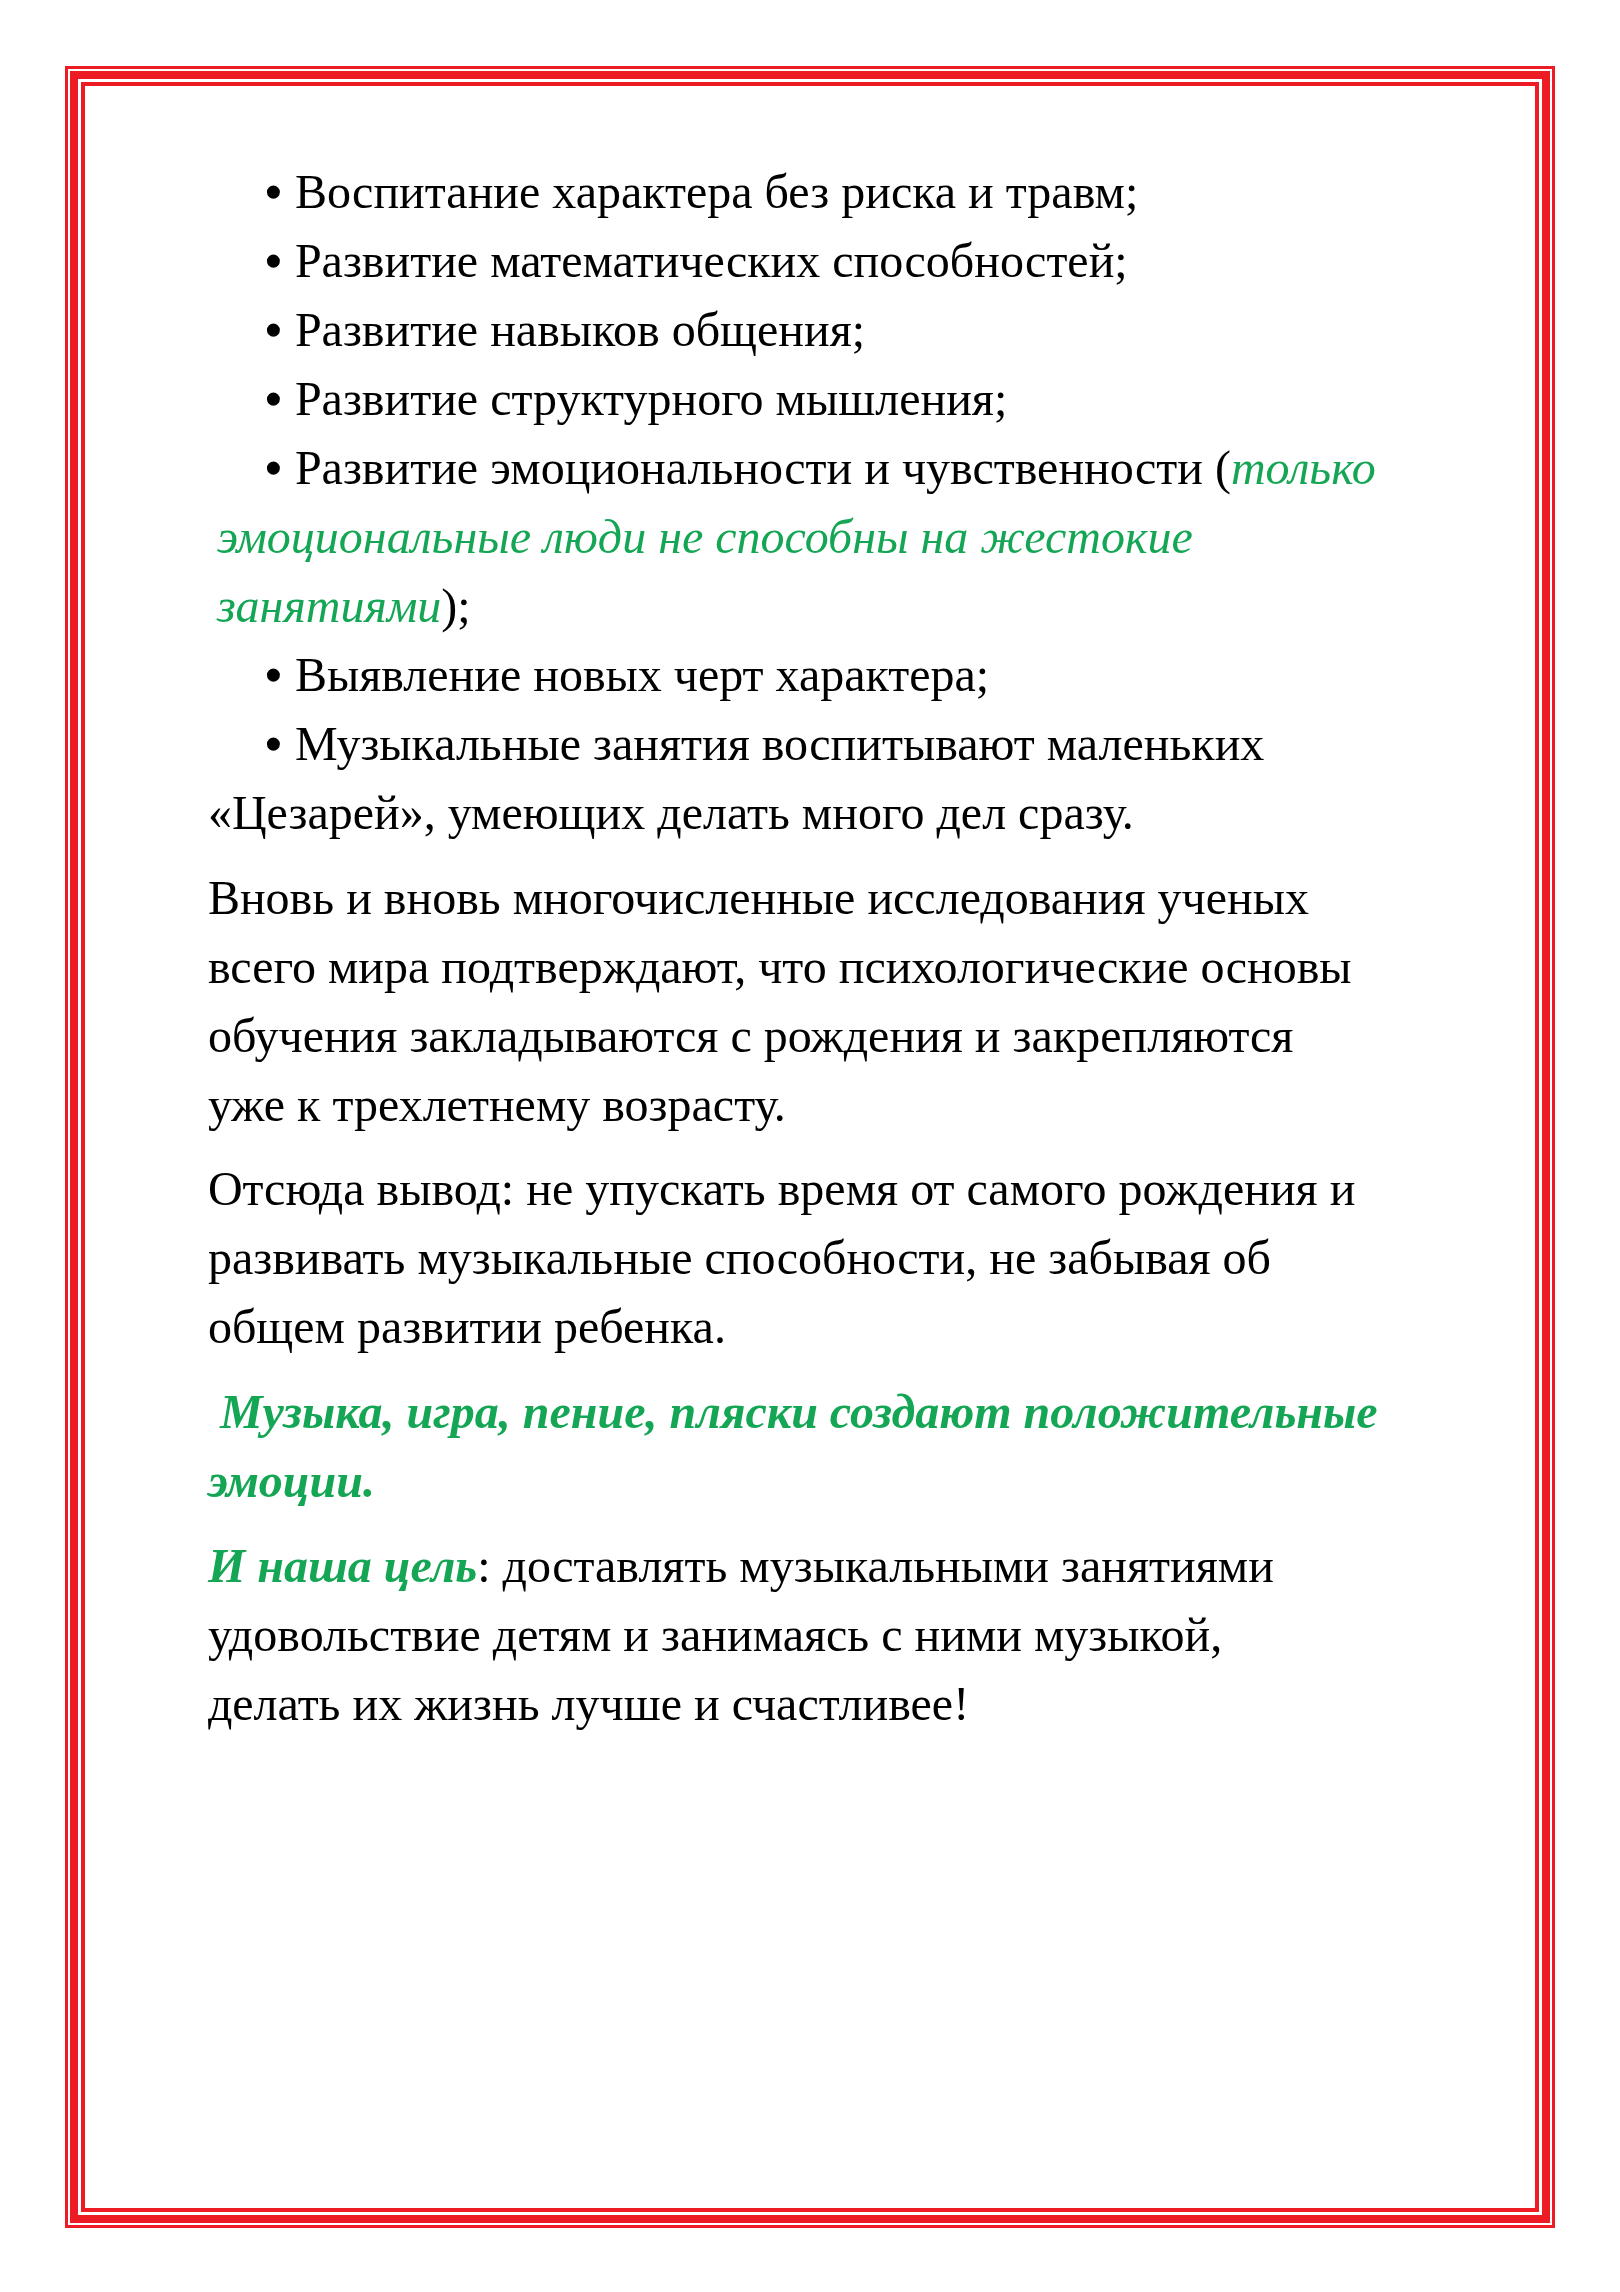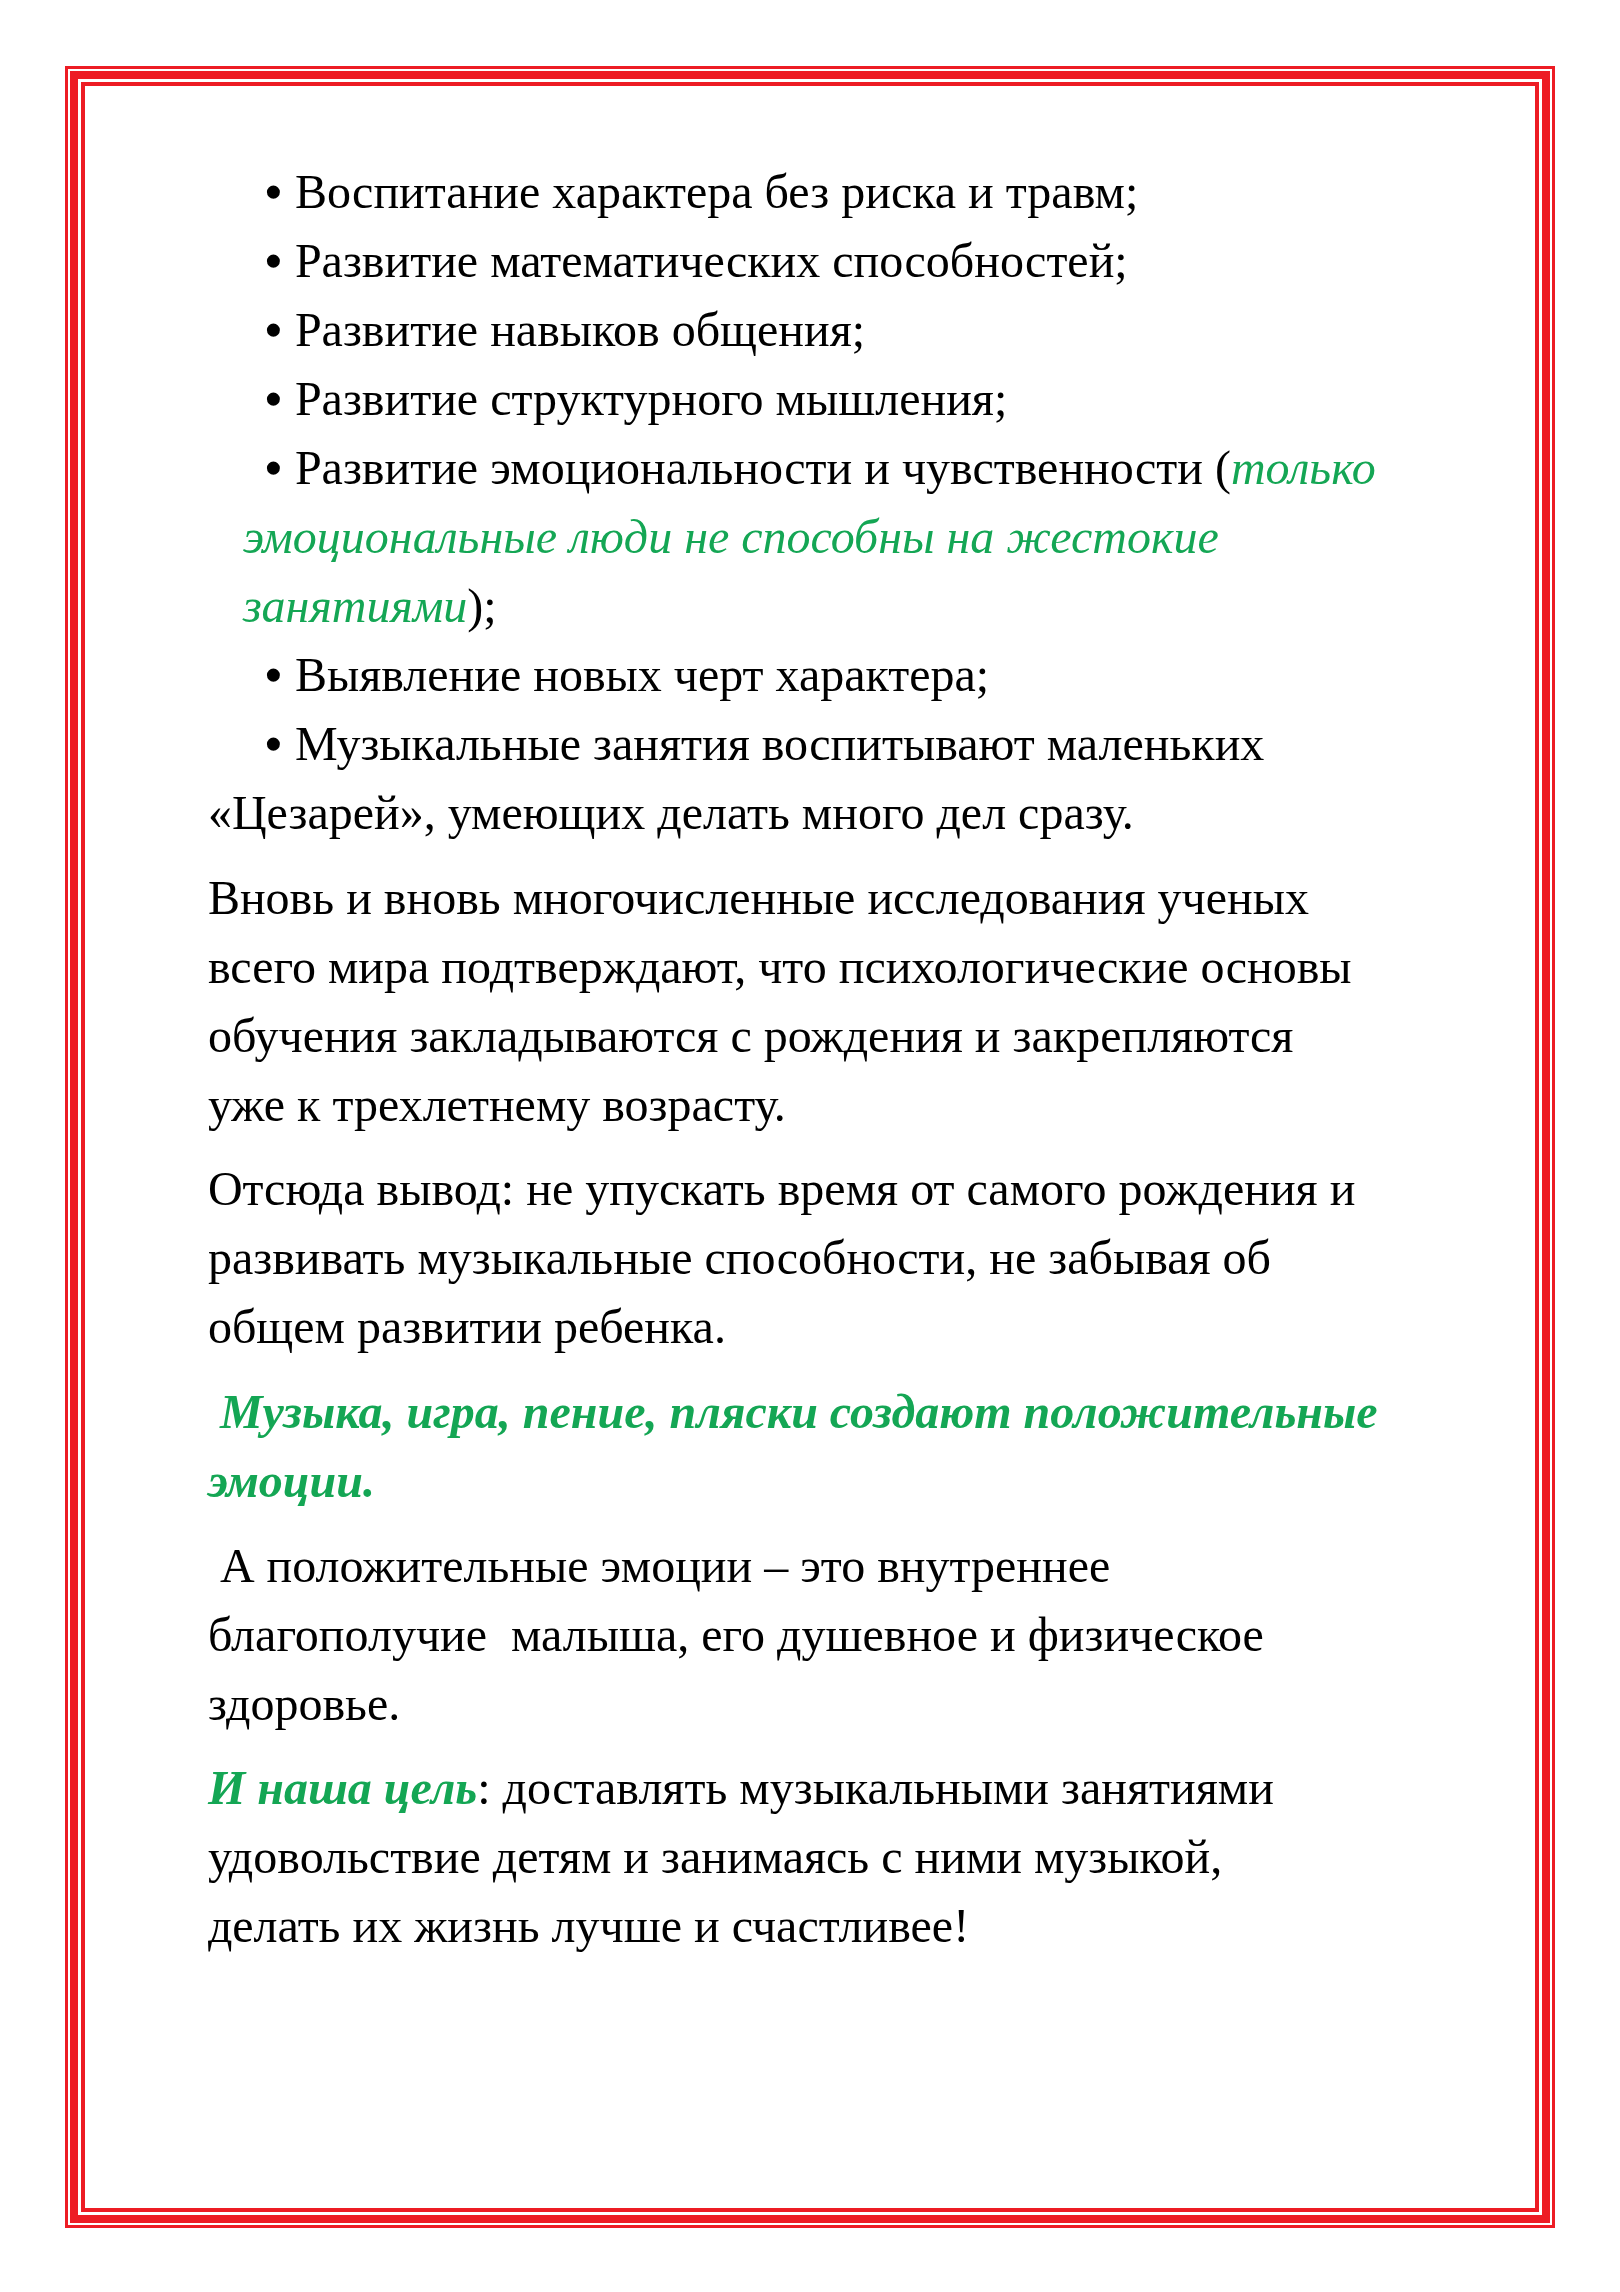--- a/index.html
+++ b/index.html
@@ -29,21 +29,21 @@
   .block{margin:0 0 15.7px 0;}
   .line{
     white-space:pre;
     font-size:48px;line-height:69px;
     position:relative;
     color:#000;
     margin-left:24px;
   }
   .line.first{margin-left:111px;}
   .line.hang{}
-  .line.hang-left{margin-left:59px;}
+  .line.hang-left{margin-left:33px;}
   .marker{
     position:absolute;left:-30px;top:0;
     font-weight:bold;color:#000;
   }
   .s-b{font-weight:normal;color:#000;font-style:normal;}
   .s-r{font-weight:normal;color:#000;font-style:normal;}
   .s-gi{font-weight:normal;color:var(--green);font-style:italic;}
   .s-gbi{font-weight:bold;color:var(--green);font-style:italic;}
 </style>
 </head>
@@ -89,25 +89,20 @@
             <div class="block">
               <div class="line"><span class="s-b">Отсюда вывод: не упускать время от самого рождения и</span></div>
               <div class="line"><span class="s-b">развивать музыкальные способности, не забывая об</span></div>
               <div class="line"><span class="s-b">общем развитии ребенка.</span></div>
             </div>
             <div class="block">
               <div class="line"><span class="s-gbi"> Музыка, игра, пение, пляски создают положительные</span></div>
               <div class="line"><span class="s-gbi">эмоции.</span></div>
             </div>
             <div class="block">
-              <div class="line"><span class="s-b"> А положительные эмоции – это внутреннее</span></div>
-              <div class="line"><span class="s-b">благополучие  малыша, его душевное и физическое</span></div>
-              <div class="line"><span class="s-b">здоровье.</span></div>
-            </div>
-            <div class="block">
               <div class="line"><span class="s-gbi">И наша цель</span><span class="s-r">:</span><span class="s-b"> доставлять музыкальными занятиями</span></div>
               <div class="line"><span class="s-b">удовольствие детям и занимаясь с ними музыкой,</span></div>
               <div class="line"><span class="s-b">делать их жизнь лучше и счастливее!</span></div>
             </div>
           </div>
       </div>
     </div>
   </div>
 </div>
 

